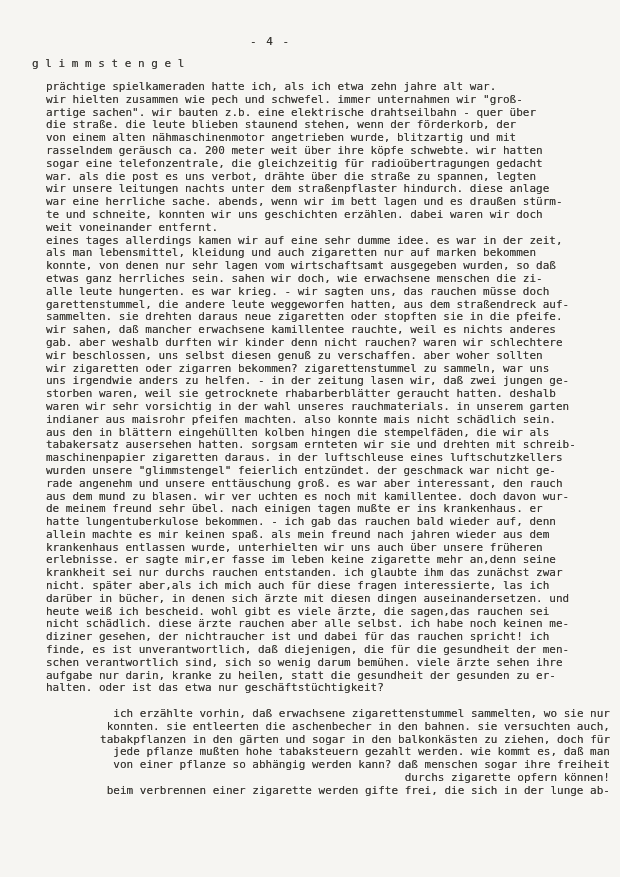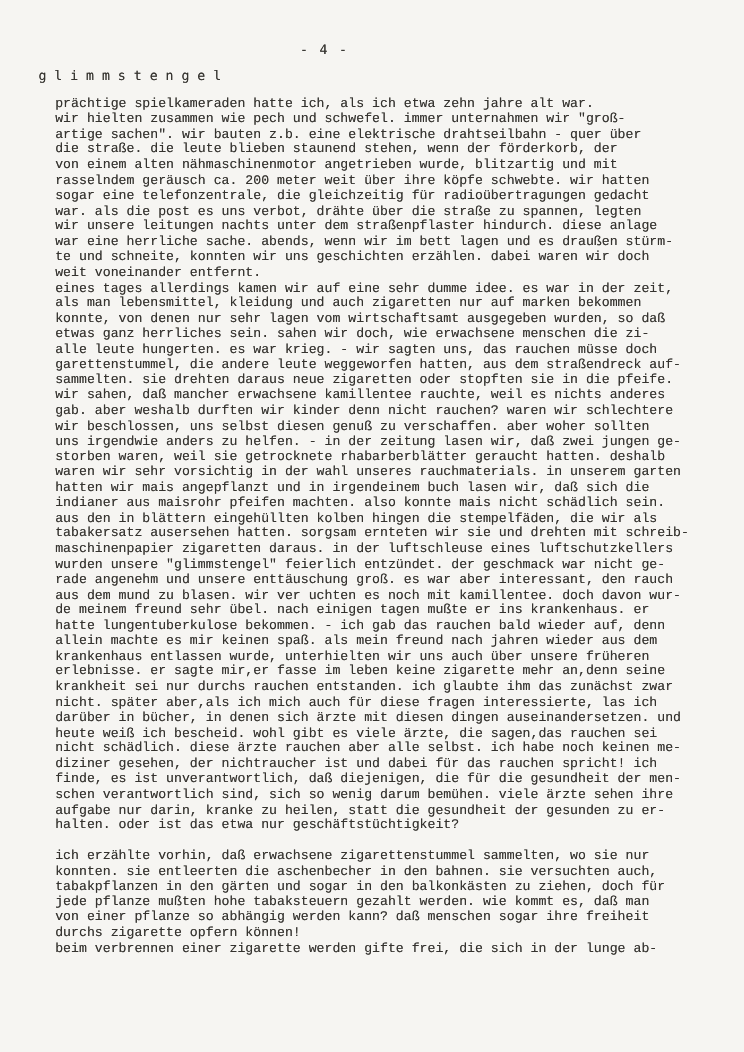--- a/index.html
+++ b/index.html
@@ -32,22 +32,22 @@
     top: 58px;
     left: 32px;
     white-space: pre;
   }
   .body {
     position: absolute;
     top: 81px;
     left: 46px;
     width: 564px;
   }
-  .para + .para { margin-top: 12.8px; }
-  .line { white-space: pre; font-family: Liberation Mono, monospace; }
+  .para + .para { margin-top: 12.8px; text-align: right; }
+  .line { white-space: pre; }
 </style>
 </head>
 <body>
 
 <div class="page">
   <div class="pageno">- 4 -</div>
   <div class="title">g l i m m s t e n g e l</div>
   <div class="body" id="doc-body">
       <div class="para">
         <div class="line">prächtige spielkameraden hatte ich, als ich etwa zehn jahre alt war.</div>
@@ -65,24 +65,24 @@
         <div class="line">eines tages allerdings kamen wir auf eine sehr dumme idee. es war in der zeit,</div>
         <div class="line">als man lebensmittel, kleidung und auch zigaretten nur auf marken bekommen</div>
         <div class="line">konnte, von denen nur sehr lagen vom wirtschaftsamt ausgegeben wurden, so daß</div>
         <div class="line">etwas ganz herrliches sein. sahen wir doch, wie erwachsene menschen die zi-</div>
         <div class="line">alle leute hungerten. es war krieg. - wir sagten uns, das rauchen müsse doch</div>
         <div class="line">garettenstummel, die andere leute weggeworfen hatten, aus dem straßendreck auf-</div>
         <div class="line">sammelten. sie drehten daraus neue zigaretten oder stopften sie in die pfeife.</div>
         <div class="line">wir sahen, daß mancher erwachsene kamillentee rauchte, weil es nichts anderes</div>
         <div class="line">gab. aber weshalb durften wir kinder denn nicht rauchen? waren wir schlechtere</div>
         <div class="line">wir beschlossen, uns selbst diesen genuß zu verschaffen. aber woher sollten</div>
+        <div class="line">wir zigaretten oder zigarren bekommen? zigarettenstummel zu sammeln, war uns</div>
         <div class="line">uns irgendwie anders zu helfen. - in der zeitung lasen wir, daß zwei jungen ge-</div>
         <div class="line">storben waren, weil sie getrocknete rhabarberblätter geraucht hatten. deshalb</div>
         <div class="line">waren wir sehr vorsichtig in der wahl unseres rauchmaterials. in unserem garten</div>
-        <div class="line">hatten wir mais angepflanzt und in irgendeinem buch lasen wir, daß sich die</div>
         <div class="line">indianer aus maisrohr pfeifen machten. also konnte mais nicht schädlich sein.</div>
         <div class="line">aus den in blättern eingehüllten kolben hingen die stempelfäden, die wir als</div>
         <div class="line">tabakersatz ausersehen hatten. sorgsam ernteten wir sie und drehten mit schreib-</div>
         <div class="line">maschinenpapier zigaretten daraus. in der luftschleuse eines luftschutzkellers</div>
         <div class="line">wurden unsere "glimmstengel" feierlich entzündet. der geschmack war nicht ge-</div>
         <div class="line">rade angenehm und unsere enttäuschung groß. es war aber interessant, den rauch</div>
         <div class="line">aus dem mund zu blasen. wir ver uchten es noch mit kamillentee. doch davon wur-</div>
         <div class="line">de meinem freund sehr übel. nach einigen tagen mußte er ins krankenhaus. er</div>
         <div class="line">hatte lungentuberkulose bekommen. - ich gab das rauchen bald wieder auf, denn</div>
         <div class="line">allein machte es mir keinen spaß. als mein freund nach jahren wieder aus dem</div>

